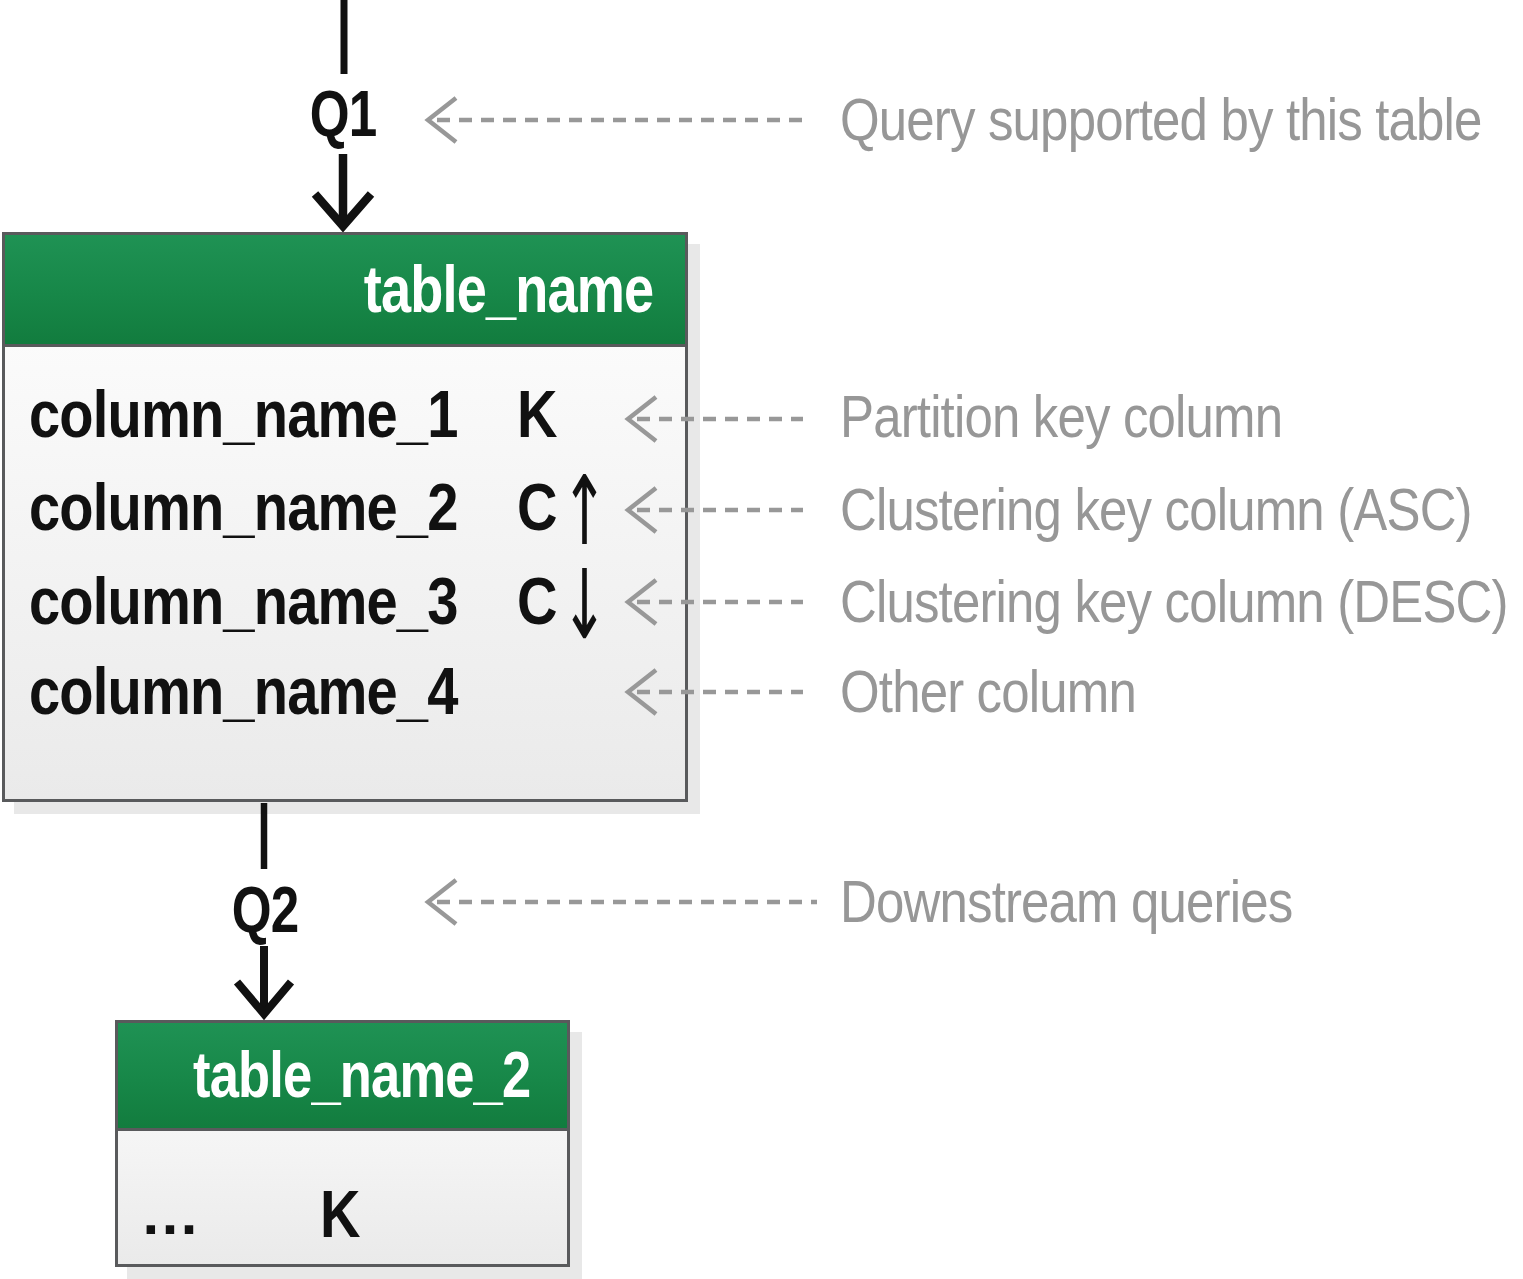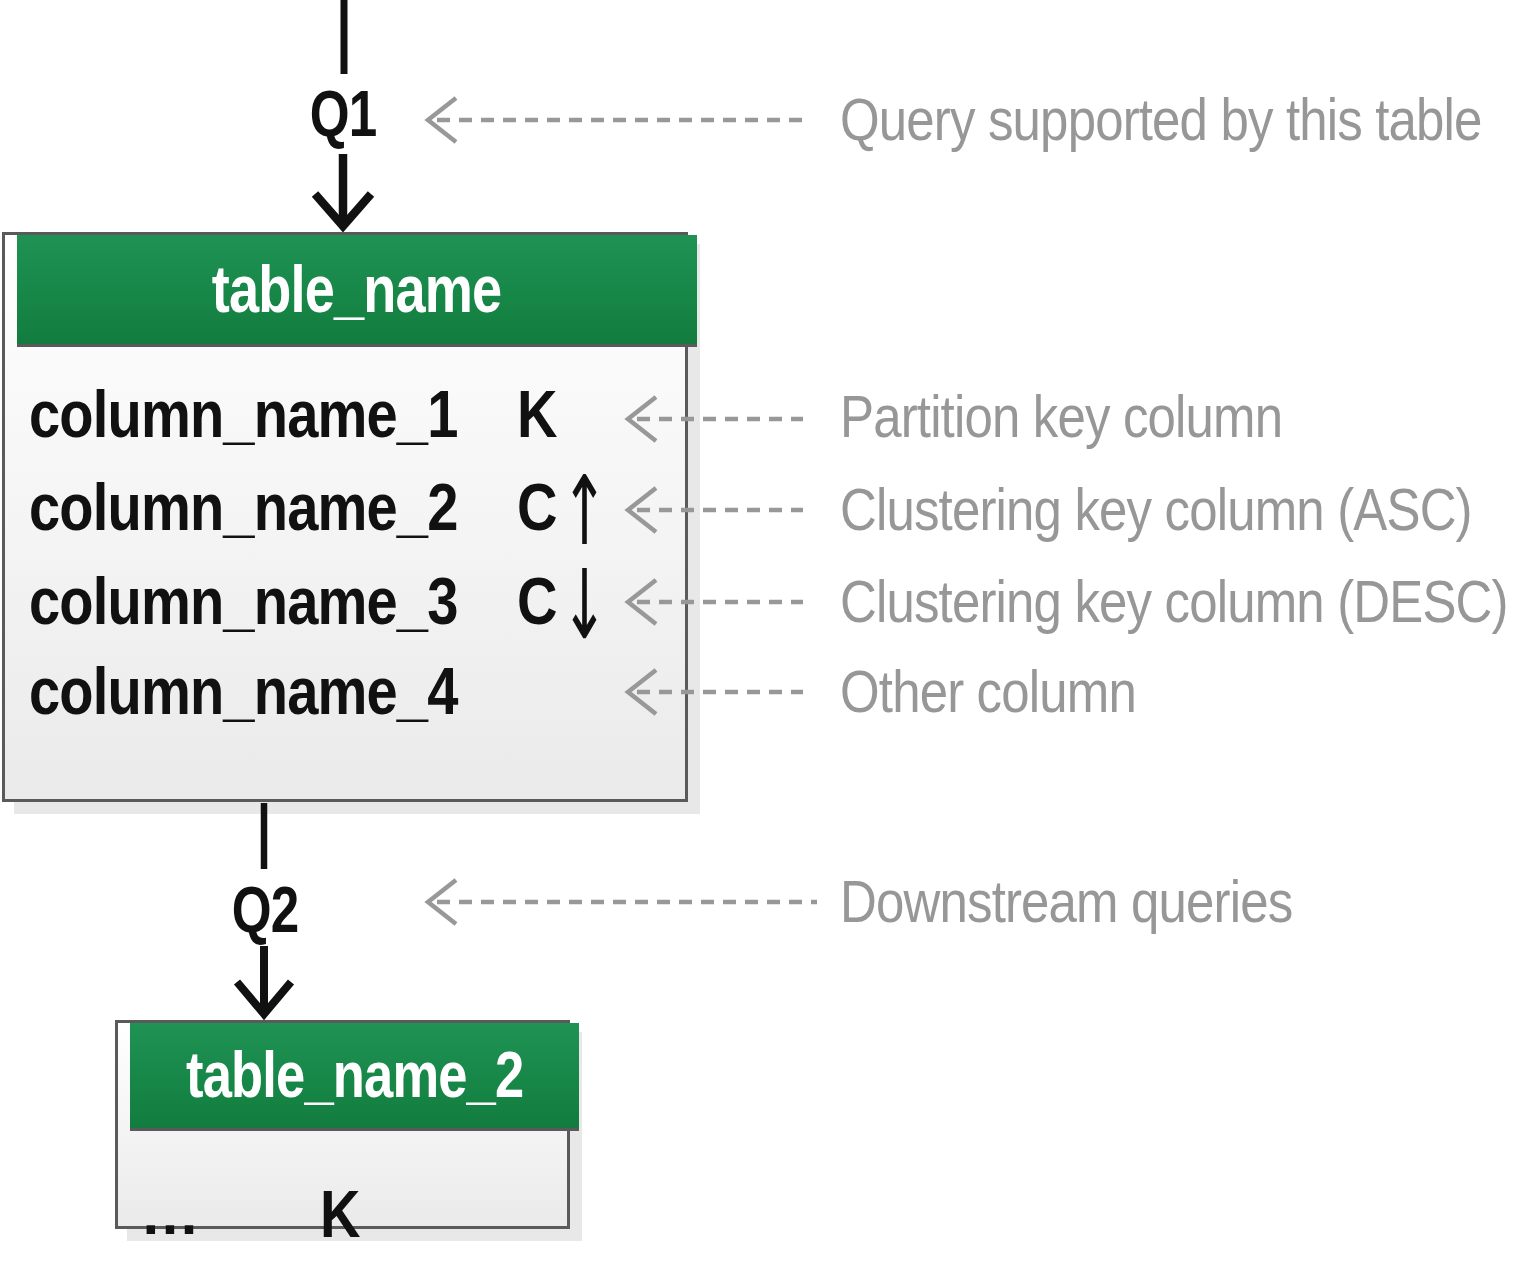--- a/index.html
+++ b/index.html
@@ -25,21 +25,21 @@
   .tbl{
     position:absolute;box-sizing:border-box;
     border:3px solid var(--tbl-border,#595a5c);
     box-shadow:12px 12px 0 var(--tbl-shadow,#e8e8e8);
     background:linear-gradient(180deg,var(--body-top,#ffffff),var(--body-bottom,#eaeaea));
   }
   .tbl-header{
     box-sizing:border-box;width:100%;
     border-bottom:3px solid var(--tbl-border,#595a5c);
     background:linear-gradient(180deg,var(--green-top,#1f9254) 0%,var(--green-mid,#178748) 55%,var(--green-bottom,#127c3e) 100%);
-    color:#fff;text-align:center;font-weight:700;white-space:nowrap;margin-left:12px;
+    color:#fff;text-align:right;font-weight:700;white-space:nowrap;
   }
   .t1 .tbl-header{height:112px;line-height:109px;font-size:66px;transform-origin:center;}
   .t2 .tbl-header{height:108px;line-height:105px;font-size:64px;}
   .hdr-txt{display:inline-block;transform:scaleX(.82);letter-spacing:-1px;}
   .tbl-body{position:relative;width:100%;}
   .row{position:absolute;left:0;width:100%;height:72px;line-height:72px;text-decoration:underline;}
   .cell-name{
     position:absolute;left:24px;font-size:66px;font-weight:700;white-space:nowrap;
     transform:scaleX(.85);transform-origin:left center;letter-spacing:-1px;
   }
@@ -132,21 +132,21 @@
     <polyline points="37,6 9,28 37,50" stroke-width="4.5"></polyline>
     <line x1="18" y1="28" x2="398" y2="28" stroke-width="4.5" stroke-dasharray="13 9"></line>
   </svg>
   <div class="ann" style="top:866px">Downstream queries</div>
 
   <svg style="left:228px;top:946px" width="73" height="72">
     <line class="blk" x1="36" y1="0" x2="36" y2="62" stroke-width="8"></line>
     <polyline class="blk" points="9,36 36,68 63,36" stroke-width="8"></polyline>
   </svg>
 
-  <div class="tbl t2" style="left:115px;top:1020px;width:455px;height:209px">
+  <div class="tbl t2" style="left:115px;top:1020px;width:455px;height:247px">
     <div class="tbl-header">
       <span class="hdr-txt">table_name_2</span>
     </div>
     <div class="tbl-body">
       <div class="row" style="top:47px">
         <span class="dots">…</span>
         <span class="cell-key"><span>K</span></span>
       </div>
     </div>
   </div>

